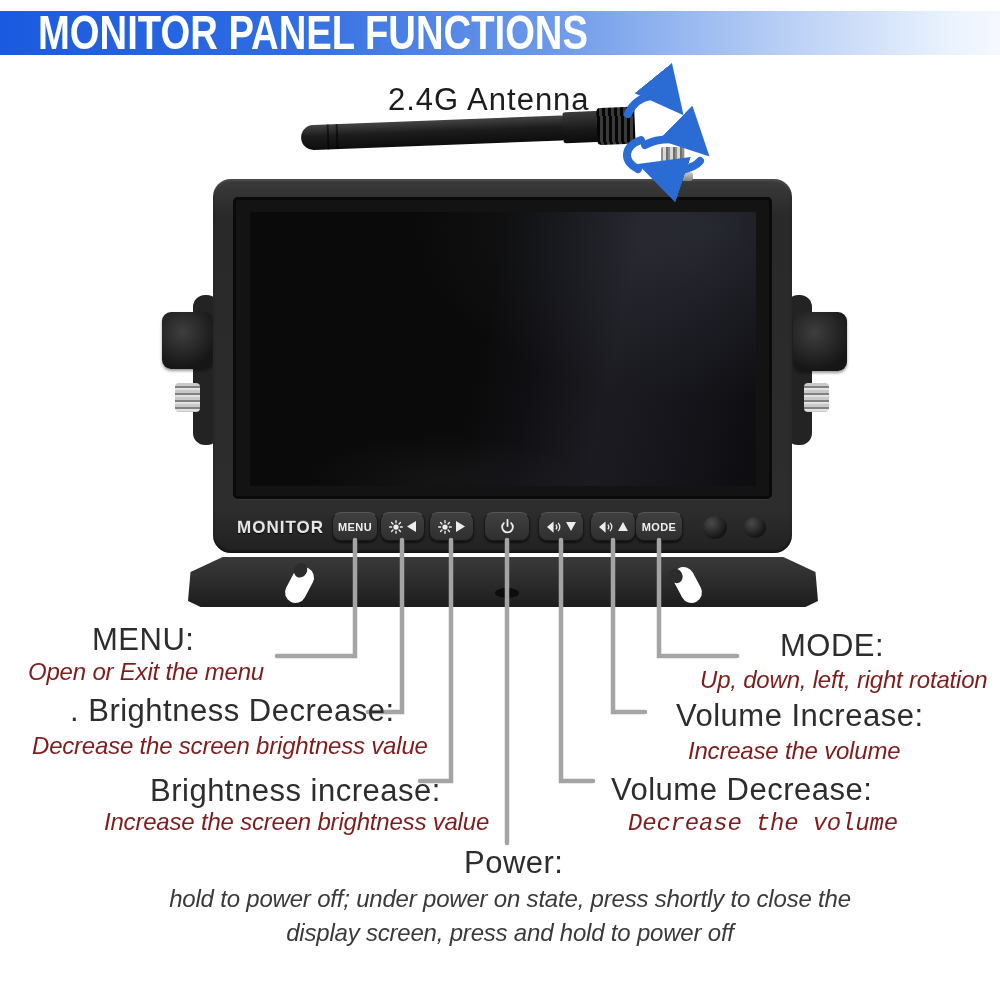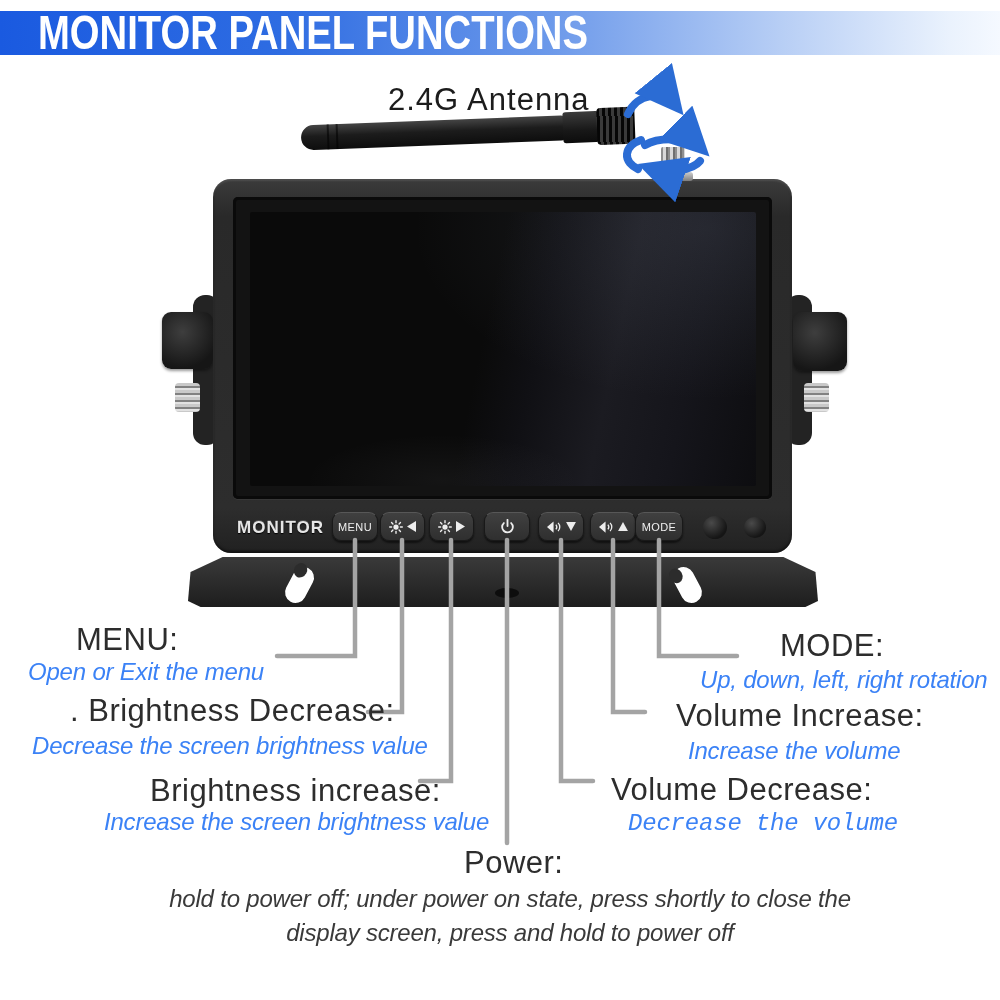--- a/index.html
+++ b/index.html
@@ -36,38 +36,38 @@
   .screen{position:absolute;left:250px;top:212px;width:506px;height:274px;border-radius:2px;
     background:
       radial-gradient(120% 130% at 90% 6%, rgba(125,135,155,.16), rgba(0,0,0,0) 48%),
       radial-gradient(45% 28% at 38% 98%, rgba(190,190,195,.06), rgba(0,0,0,0) 60%),
       linear-gradient(102deg,#0a0a0a 46%,#101014 56%,#1b1b21 70%,#15151b 84%,#0d0d10 100%);}
   .brand{position:absolute;left:237px;top:518px;font-size:17px;font-weight:bold;letter-spacing:1px;
     color:#e6e6e6;text-shadow:0 1px 1px #000,0 -1px 0 rgba(255,255,255,.18);}
   .btn{position:absolute;top:512px;height:29px;border-radius:9px;display:flex;align-items:center;
     justify-content:center;gap:4px;background:linear-gradient(180deg,#404040,#2f2f2f);
     border:1px solid #191919;border-top-color:#575757;box-shadow:0 2px 2px rgba(0,0,0,.55);box-sizing:border-box;}
-  .btn span{font-size:11px;font-weight:normal;color:#efefef;letter-spacing:.4px;}
+  .btn span{font-size:11px;font-weight:bold;color:#efefef;letter-spacing:.4px;}
   .sensor{position:absolute;border-radius:50%;background:radial-gradient(circle at 35% 30%,#4a4a4a,#151515 70%);}
   
   .arm{position:absolute;width:26px;height:150px;border-radius:12px;background:#232323;}
   .knob{position:absolute;border-radius:9px;
     background:radial-gradient(circle at 40% 35%,#3e3e3e,#161616 75%);box-shadow:0 2px 3px rgba(0,0,0,.4);}
   .screw{position:absolute;width:25px;height:29px;border-radius:4px;
     background:repeating-linear-gradient(180deg,#c9c9c9 0 3px,#818181 3px 5px,#e2e2e2 5px 7px);}
   
   .base{position:absolute;left:188px;top:557px;width:630px;height:50px;
     background:linear-gradient(180deg,#3a3a3a,#262626 70%,#1d1d1d);
     clip-path:polygon(5.5% 0,94.5% 0,99.6% 30%,100% 88%,98% 100%,2% 100%,0 88%,0.4% 30%);}
   .keyhole{position:absolute;width:21px;height:38px;border-radius:11px;background:#fff;}
   .keyhole:after{content:"";position:absolute;left:-2px;top:-2px;width:13px;height:15px;border-radius:50%;background:#2c2c2c;}
   .base-oval{position:absolute;width:24px;height:10px;border-radius:50%;background:#0d0d0d;}
   
   .co-title{position:absolute;font-size:31px;font-weight:300;color:#2d2d2d;letter-spacing:.5px;white-space:nowrap;}
-  .co-desc{position:absolute;font-size:24px;font-style:italic;font-weight:300;color:#3b82f6;
+  .co-desc{position:absolute;font-size:24px;font-style:italic;font-weight:300;color:#7f1d1d;
     letter-spacing:-0.2px;white-space:nowrap;}
   .power-block{position:absolute;left:140px;top:882px;width:740px;text-align:center;}
   .power-block .pline{font-size:24px;font-style:italic;font-weight:300;color:#3a3a3a;line-height:34px;letter-spacing:-0.2px;}
   svg.overlay{position:absolute;left:0;top:0;}
 </style>
 </head>
 <body>
 
 <div id="scene">
 
@@ -194,21 +194,21 @@
       <path d="M355,540 V656 H277"></path>
       <path d="M402,540 V712 H368"></path>
       <path d="M451,540 V781 H420"></path>
       <path d="M507,540 V843"></path>
       <path d="M561,540 V781 H593"></path>
       <path d="M613,540 V712 H645"></path>
       <path d="M659,540 V656 H737"></path>
     </g>
   </svg>
 
-  <div class="co-title" style="left:76px;top:622px;">MENU:</div>
+  <div class="co-title" style="left:92px;top:622px;">MENU:</div>
   <div class="co-desc" style="left:28px;top:658px;">Open or Exit the menu</div>
 
   <div class="co-title" style="left:70px;top:693px;">. Brightness Decrease:</div>
   <div class="co-desc" style="left:32px;top:732px;">Decrease the screen brightness value</div>
 
   <div class="co-title" style="left:150px;top:773px;">Brightness increase:</div>
   <div class="co-desc" style="left:104px;top:808px;">Increase the screen brightness value</div>
 
   <div class="co-title" style="left:780px;top:628px;">MODE:</div>
   <div class="co-desc" style="left:694px;top:666px;margin-left:6px;">Up, down, left, right rotation</div>

